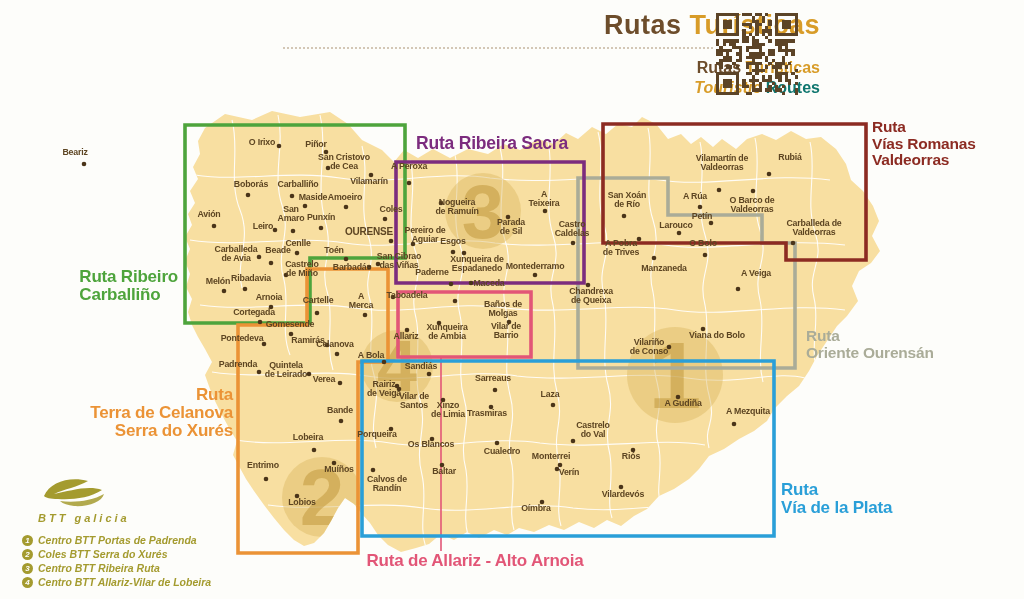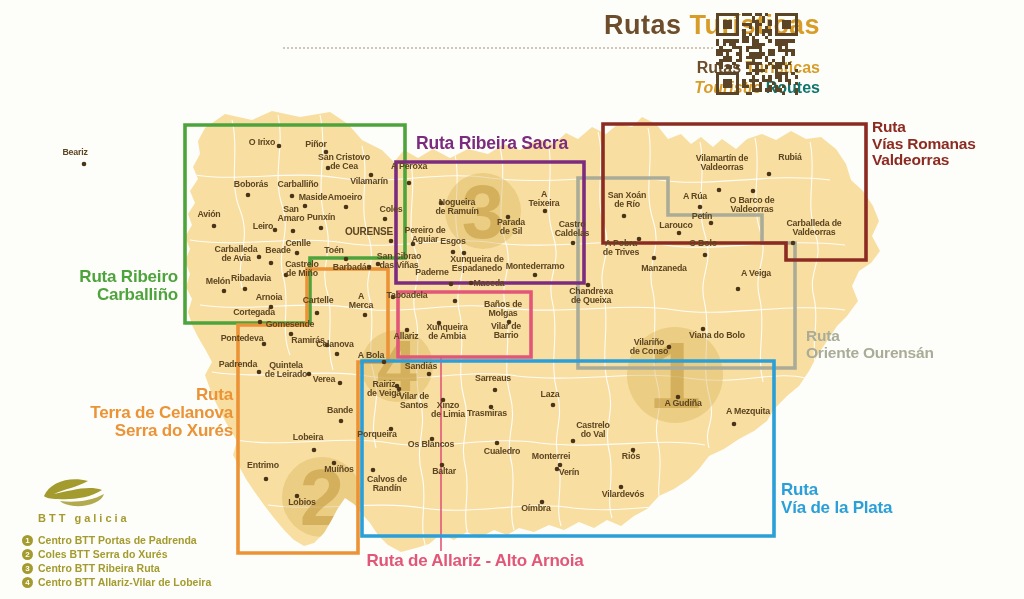--- a/index.html
+++ b/index.html
@@ -18,21 +18,21 @@
   .sub-en .t1{color:#d89c28;font-style:italic;} .sub-en .t2{color:#0f766e;}
   
   .qr{position:absolute;left:716px;top:13px;width:82px;height:82px;}
   .qr svg{width:100%;height:100%;shape-rendering:crispEdges;}
   
   .map{position:absolute;left:0;top:0;width:1024px;height:599px;}
   
   .route-labels{position:absolute;left:0;top:0;width:1024px;height:599px;pointer-events:none;}
   .route-label{position:absolute;font-weight:bold;line-height:1.07;letter-spacing:-0.2px;white-space:pre-line;}
   
-  .legend{position:absolute;left:22px;top:474px;width:260px;color:#a49b2f;}
+  .legend{position:absolute;left:22px;top:474px;width:260px;color:#a49b2f;font-style:italic;}
   .logo{margin-left:8px;height:34px;}
   .logo-text{margin-left:16px;font-size:11px;font-weight:bold;letter-spacing:3px;color:#a49b2f;}
   .legend-items{margin-top:10px;}
   .legend-item{display:flex;align-items:center;margin:2px 0;font-size:10.5px;font-weight:bold;color:#a49b2f;}
   .badge{display:inline-flex;align-items:center;justify-content:center;
     width:11px;height:11px;border-radius:50%;background:#a49b2f;color:#fdfdfa;
     font-size:8px;font-weight:bold;margin-right:5px;flex:0 0 auto;}
 </style>
 </head>
 <body>
@@ -581,21 +581,21 @@
         <circle cx="769" cy="174" r="2.3" fill="#4a3419"></circle>
         <text x="790" y="160" text-anchor="middle" fill="#5d4522" font-size="8.8" font-weight="bold" letter-spacing="-0.2" font-family="&quot;Liberation Sans&quot;,sans-serif"><tspan x="790" y="160">Rubiá</tspan></text>
         <circle cx="753" cy="191" r="2.3" fill="#4a3419"></circle>
         <text x="752" y="203" text-anchor="middle" fill="#5d4522" font-size="8.8" font-weight="bold" letter-spacing="-0.2" font-family="&quot;Liberation Sans&quot;,sans-serif"><tspan x="752" y="203">O Barco de</tspan><tspan x="752" dy="8.6">Valdeorras</tspan></text>
         <circle cx="793" cy="243" r="2.3" fill="#4a3419"></circle>
         <text x="814" y="226" text-anchor="middle" fill="#5d4522" font-size="8.8" font-weight="bold" letter-spacing="-0.2" font-family="&quot;Liberation Sans&quot;,sans-serif"><tspan x="814" y="226">Carballeda de</tspan><tspan x="814" dy="8.6">Valdeorras</tspan></text>
       </g>
     </svg>
 
   <div class="route-labels" id="route-labels">
-      <div class="route-label" style="color: rgb(78, 164, 60); font-size: 17px; top: 268px; right: 846px; text-align: right;">Ruta Ribeiro
+      <div class="route-label" style="color: rgb(78, 164, 60); font-size: 17px; top: 268px; right: 846px; text-align: left;">Ruta Ribeiro
 Carballiño</div>
       <div class="route-label" style="color: rgb(124, 44, 126); font-size: 17.5px; top: 134px; left: 492px; transform: translateX(-50%); text-align: left;">Ruta Ribeira Sacra</div>
       <div class="route-label" style="color: rgb(140, 43, 34); font-size: 15.5px; top: 119px; left: 872px;">Ruta
 Vías Romanas
 Valdeorras</div>
       <div class="route-label" style="color: rgb(170, 172, 152); font-size: 15.5px; top: 328px; left: 806px;">Ruta
 Oriente Ourensán</div>
       <div class="route-label" style="color: rgb(235, 147, 54); font-size: 17px; top: 386px; right: 791px; text-align: right;">Ruta
 Terra de Celanova
 Serra do Xurés</div>

